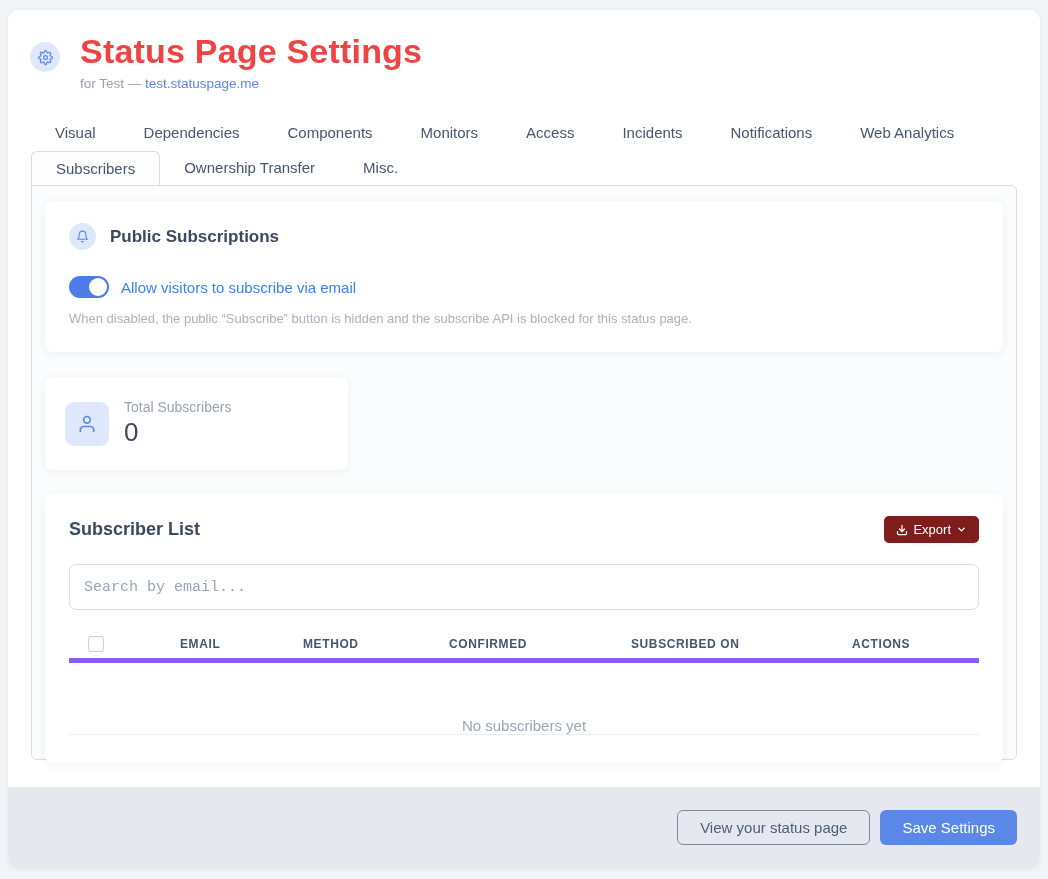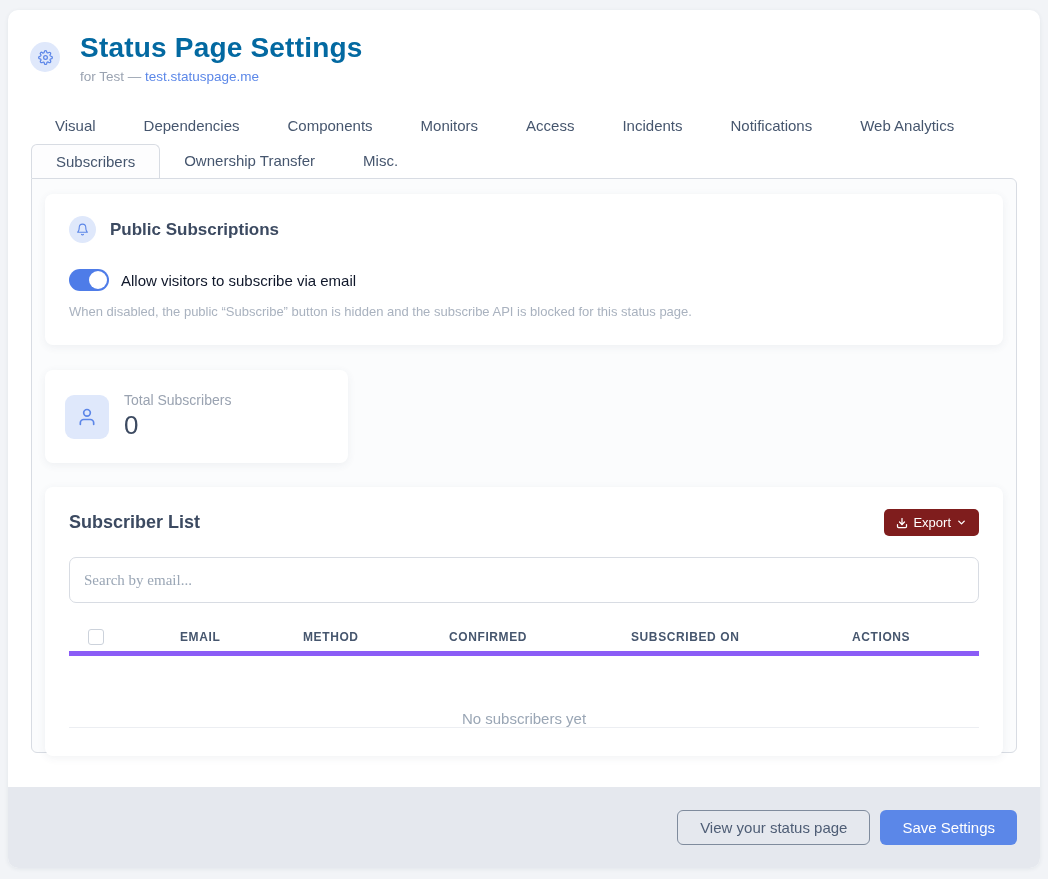--- a/index.html
+++ b/index.html
@@ -21,21 +21,21 @@
   }
   
   .header { display: flex; align-items: flex-start; padding: 22px 24px 0 22px; }
   .header-icon-circle {
     width: 30px; height: 30px; border-radius: 50%;
     background: #dfe8fb; color: #5c86e8;
     display: flex; align-items: center; justify-content: center;
     font-size: 15px; margin-top: 10px; flex: 0 0 auto;
   }
   .header-text { margin-left: 20px; }
-  .page-title { font-size: 28px; font-weight: 600; color: #0369a1; letter-spacing: .2px; }
+  .page-title { font-size: 34px; font-weight: 600; color: #ef4444; letter-spacing: .2px; }
   .page-subtitle { font-size: 13.5px; color: #9aa3b1; margin-top: 5px; }
   .page-subtitle a { color: #5b87e8; text-decoration: none; }
   
   .tabs-row { display: flex; margin-left: 23px; }
   .tabs-row1 { margin-top: 26px; }
   .tab {
     padding: 0 24px; height: 32px; line-height: 32px;
     font-size: 15px; color: #46566e; cursor: pointer; white-space: nowrap;
   }
   .tabs-row2 { margin-top: 2px; position: relative; z-index: 2; }
@@ -73,21 +73,21 @@
   .card-title { font-size: 17px; font-weight: 600; color: #3c4a61; margin-left: 14px; }
   .toggle-row { display: flex; align-items: center; margin-top: 26px; }
   .toggle {
     width: 40px; height: 22px; border-radius: 11px;
     background: #4e7ce8; position: relative; cursor: pointer; flex: 0 0 auto;
   }
   .toggle .knob {
     position: absolute; right: 2px; top: 2px;
     width: 18px; height: 18px; border-radius: 50%; background: #ffffff;
   }
-  .toggle-label { font-size: 15px; color: #0f172a; margin-left: 12px; }
+  .toggle-label { font-size: 15px; color: #3b82f6; margin-left: 12px; }
   .help-text { font-size: 13px; color: #a9b2bf; margin-top: 13px; }
   
   .card-stat {
     width: 303px; margin-top: 25px;
     padding: 22px 20px; display: flex; align-items: center;
   }
   .stat-icon-box {
     width: 44px; height: 44px; border-radius: 9px;
     background: #dfe8fb; color: #5c86e8;
     display: flex; align-items: center; justify-content: center; flex: 0 0 auto;
@@ -102,21 +102,21 @@
   .export-btn {
     background: #7f1d1d; color: #ffffff; border: none; cursor: pointer;
     border-radius: 5px; height: 27px; padding: 0 12px;
     font-size: 13px; font-family: "Liberation Sans", sans-serif;
     display: flex; align-items: center; gap: 5px;
   }
   .search-input {
     width: 100%; height: 46px; margin-top: 21px;
     border: 1px solid #d8dce3; border-radius: 7px;
     padding: 16px 14px; font-size: 15px; color: #44536b;
-    font-family: Liberation Serif, serif; outline: none; background: #fff;
+    font-family: Liberation Mono, monospace; outline: none; background: #fff;
   }
   .search-input::placeholder { color: #9aa6b5; }
   .table { margin-top: 20px; }
   .table-head {
     display: grid;
     grid-template-columns: 111px 123px 146px 182px 221px 1fr;
     align-items: center;
     height: 33px;
     border-bottom: 5px solid #8b5cf6;
   }

